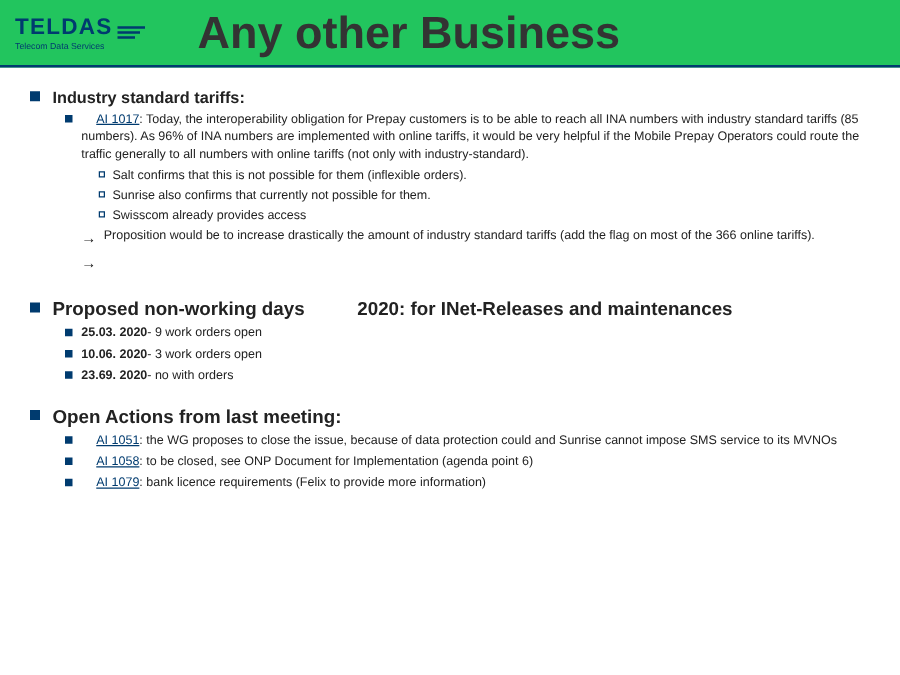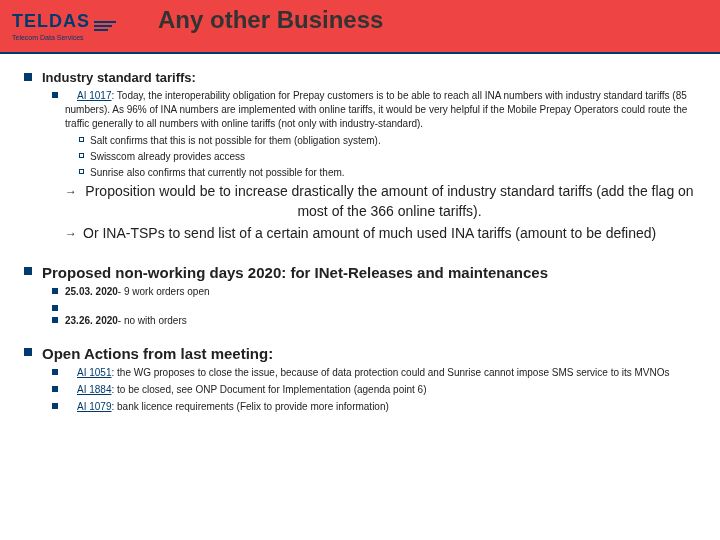--- a/index.html
+++ b/index.html
@@ -8,21 +8,22 @@
       height: 540px;
       font-family: Arial, sans-serif;
       font-size: 11px;
       background: #fff;
       overflow: hidden;
     }
 
     
     .header {
       display: flex;
-      background: #ef4444;
+      align-items: center;
+      background: #22c55e;
       border-bottom: 2px solid #003b6f;
       padding: 6px 12px;
       height: 54px;
     }
     .logo-area {
       display: flex;
       align-items: center;
       margin-right: 24px;
       min-width: 110px;
     }
@@ -47,21 +48,21 @@
     }
     .logo-line {
       height: 2px;
       background: #003b6f;
       width: 22px;
     }
     .logo-line:nth-child(2) { width: 18px; }
     .logo-line:nth-child(3) { width: 14px; }
 
     .page-title {
-      font-size: 24px;
+      font-size: 36px;
       font-weight: bold;
       color: #333;
       margin-left: 10px;
     }
 
     
     .content {
       padding: 16px 24px 12px 24px;
       height: calc(540px - 54px);
       overflow-y: auto;
@@ -148,21 +149,21 @@
       margin-left: 0px;
       align-items: flex-start;
     }
     .arrow {
       color: #222;
       margin-right: 6px;
       font-size: 12px;
       flex-shrink: 0;
     }
     .arrow-text {
-      font-size: 14px;
+      font-size: 10px;
       color: #222;
       line-height: 1.4;
       text-align: center;
     }
 
     .bold-date {
       font-weight: bold;
     }
 
     .section-title-large {
@@ -199,79 +200,79 @@
     <div class="section-content">
       <div class="section-title">Industry standard tariffs:</div>
       <ul class="sub-list">
         <li class="sub-item">
           <div class="sub-bullet"></div>
           <div class="sub-text">
             <a class="link">AI 1017</a><span>: Today, the interoperability obligation for Prepay customers is to be able to reach all INA numbers with industry standard tariffs (85 numbers). As 96% of INA numbers are implemented with online tariffs, it would be very helpful if the Mobile Prepay Operators could route the traffic generally to all numbers with online tariffs (not only with industry-standard).</span>
             <ul class="sub-sub-list">
               <li class="sub-sub-item">
                 <div class="sub-sub-bullet"></div>
-                <span class="sub-sub-text">Salt confirms that this is not possible for them (obligation system).</span>
+                <span class="sub-sub-text">Salt confirms that this is not possible for them (inflexible orders).</span>
+              </li>
+              <li class="sub-sub-item">
+                <div class="sub-sub-bullet"></div>
+                <span class="sub-sub-text">Sunrise also confirms that currently not possible for them.</span>
               </li>
               <li class="sub-sub-item">
                 <div class="sub-sub-bullet"></div>
                 <span class="sub-sub-text">Swisscom already provides access</span>
-              </li>
-              <li class="sub-sub-item">
-                <div class="sub-sub-bullet"></div>
-                <span class="sub-sub-text">Sunrise also confirms that currently not possible for them.</span>
               </li>
             </ul>
             <div class="arrow-item">
               <span class="arrow">→</span>
               <span class="arrow-text">Proposition would be to increase drastically the amount of industry standard tariffs (add the flag on most of the 366 online tariffs).</span>
             </div>
             <div class="arrow-item">
               <span class="arrow">→</span>
-              <span class="arrow-text">Or INA-TSPs to send list of a certain amount of much used INA tariffs (amount to be defined)</span>
             </div>
           </div>
         </li>
       </ul>
     </div>
   </div>
 
   <div class="section">
     <div class="bullet-square"></div>
     <div class="section-content">
       <div class="section-title-large">
-        <span>Proposed non-working days </span><span style="font-size:15px;font-weight:bold;">2020:</span><span> for INet-Releases and maintenances</span>
+        <span>Proposed non-working days </span><span style="font-size:15px;font-weight:bold;margin-left:38px;">2020:</span><span> for INet-Releases and maintenances</span>
       </div>
       <ul class="sub-list">
         <li class="sub-item">
           <div class="sub-bullet"></div>
           <span class="sub-text"><span class="bold-date">25.03. 2020</span><span>- 9 work orders open</span></span>
         </li>
         <li class="sub-item">
           <div class="sub-bullet"></div>
-        </li>
-        <li class="sub-item">
-          <div class="sub-bullet"></div>
-          <span class="sub-text"><span class="bold-date">23.26. 2020</span><span>- no with orders</span></span>
+          <span class="sub-text"><span class="bold-date">10.06. 2020</span><span>- 3 work orders open</span></span>
+        </li>
+        <li class="sub-item">
+          <div class="sub-bullet"></div>
+          <span class="sub-text"><span class="bold-date">23.69. 2020</span><span>- no with orders</span></span>
         </li>
       </ul>
     </div>
   </div>
 
   <div class="section">
     <div class="bullet-square"></div>
     <div class="section-content">
       <div class="section-title-large">Open Actions from last meeting:</div>
       <ul class="sub-list">
         <li class="sub-item">
           <div class="sub-bullet"></div>
           <span class="sub-text"><a class="link">AI 1051</a><span>: the WG proposes to close the issue, because of data protection could and Sunrise cannot impose SMS service to its MVNOs</span></span>
         </li>
         <li class="sub-item">
           <div class="sub-bullet"></div>
-          <span class="sub-text"><a class="link">AI 1884</a><span>: to be closed, see ONP Document for Implementation (agenda point 6)</span></span>
+          <span class="sub-text"><a class="link">AI 1058</a><span>: to be closed, see ONP Document for Implementation (agenda point 6)</span></span>
         </li>
         <li class="sub-item">
           <div class="sub-bullet"></div>
           <span class="sub-text"><a class="link">AI 1079</a><span>: bank licence requirements (Felix to provide more information)</span></span>
         </li>
       </ul>
     </div>
   </div>
 
 </div>

